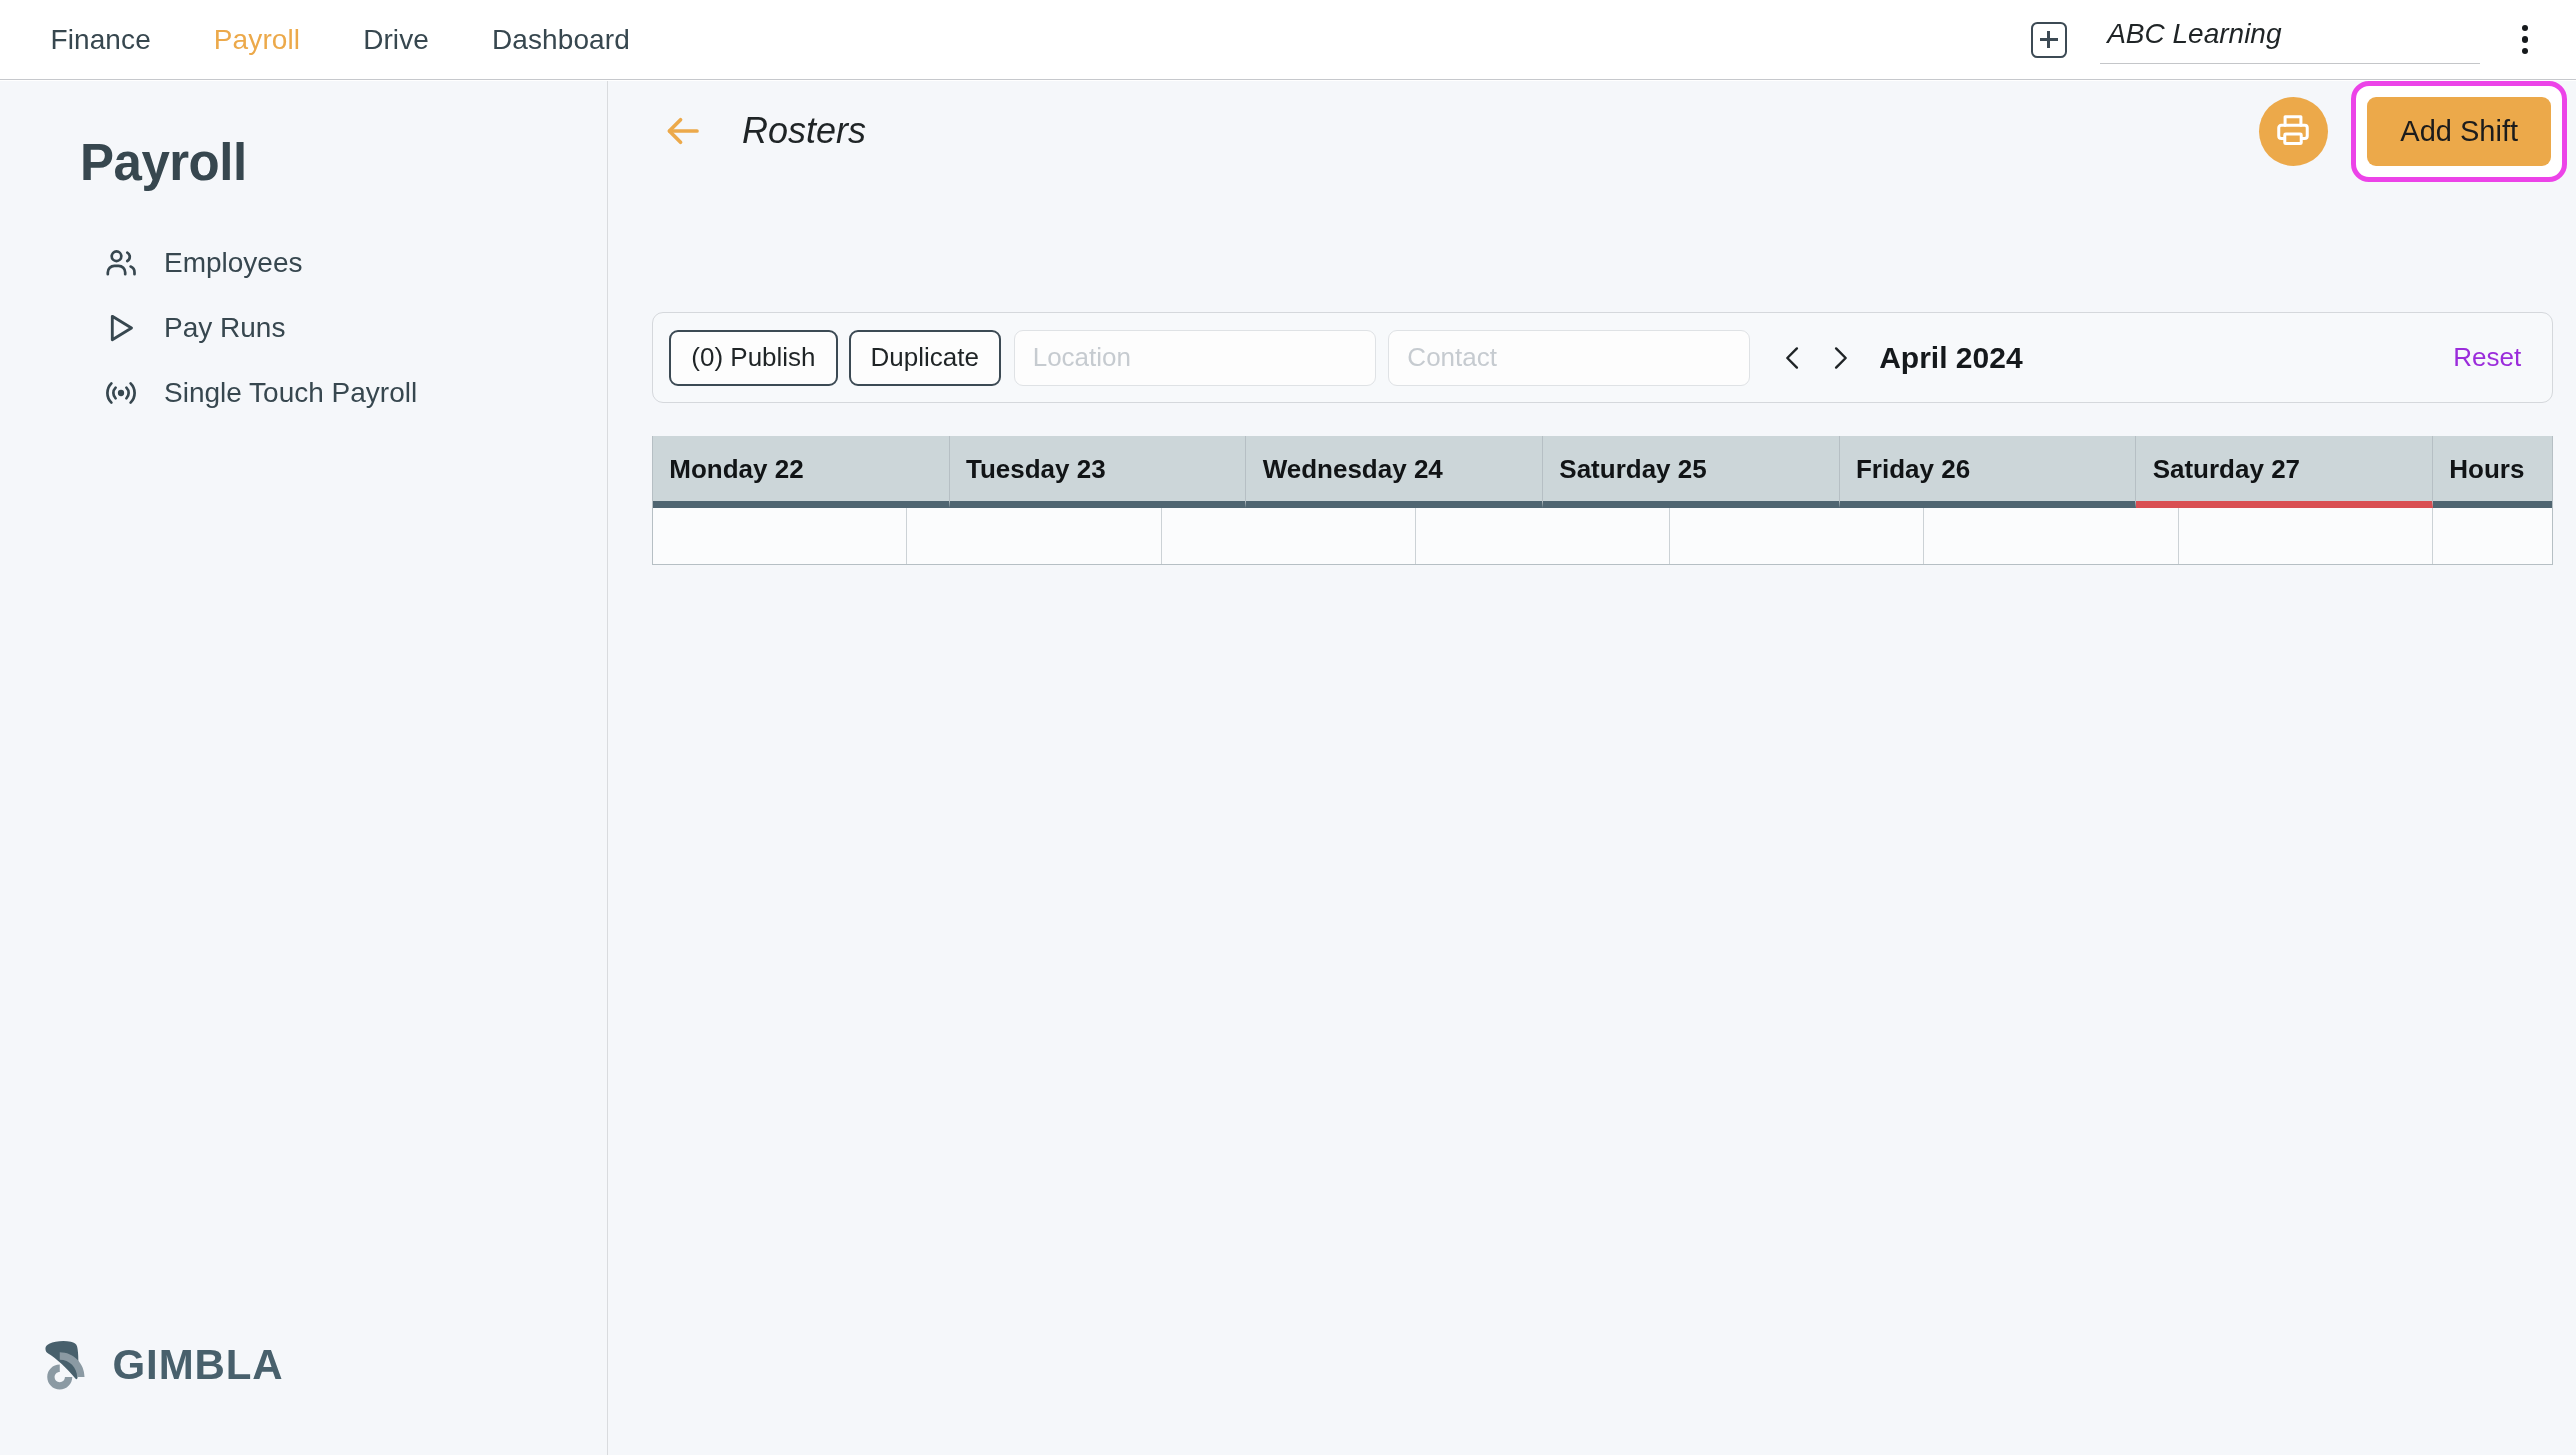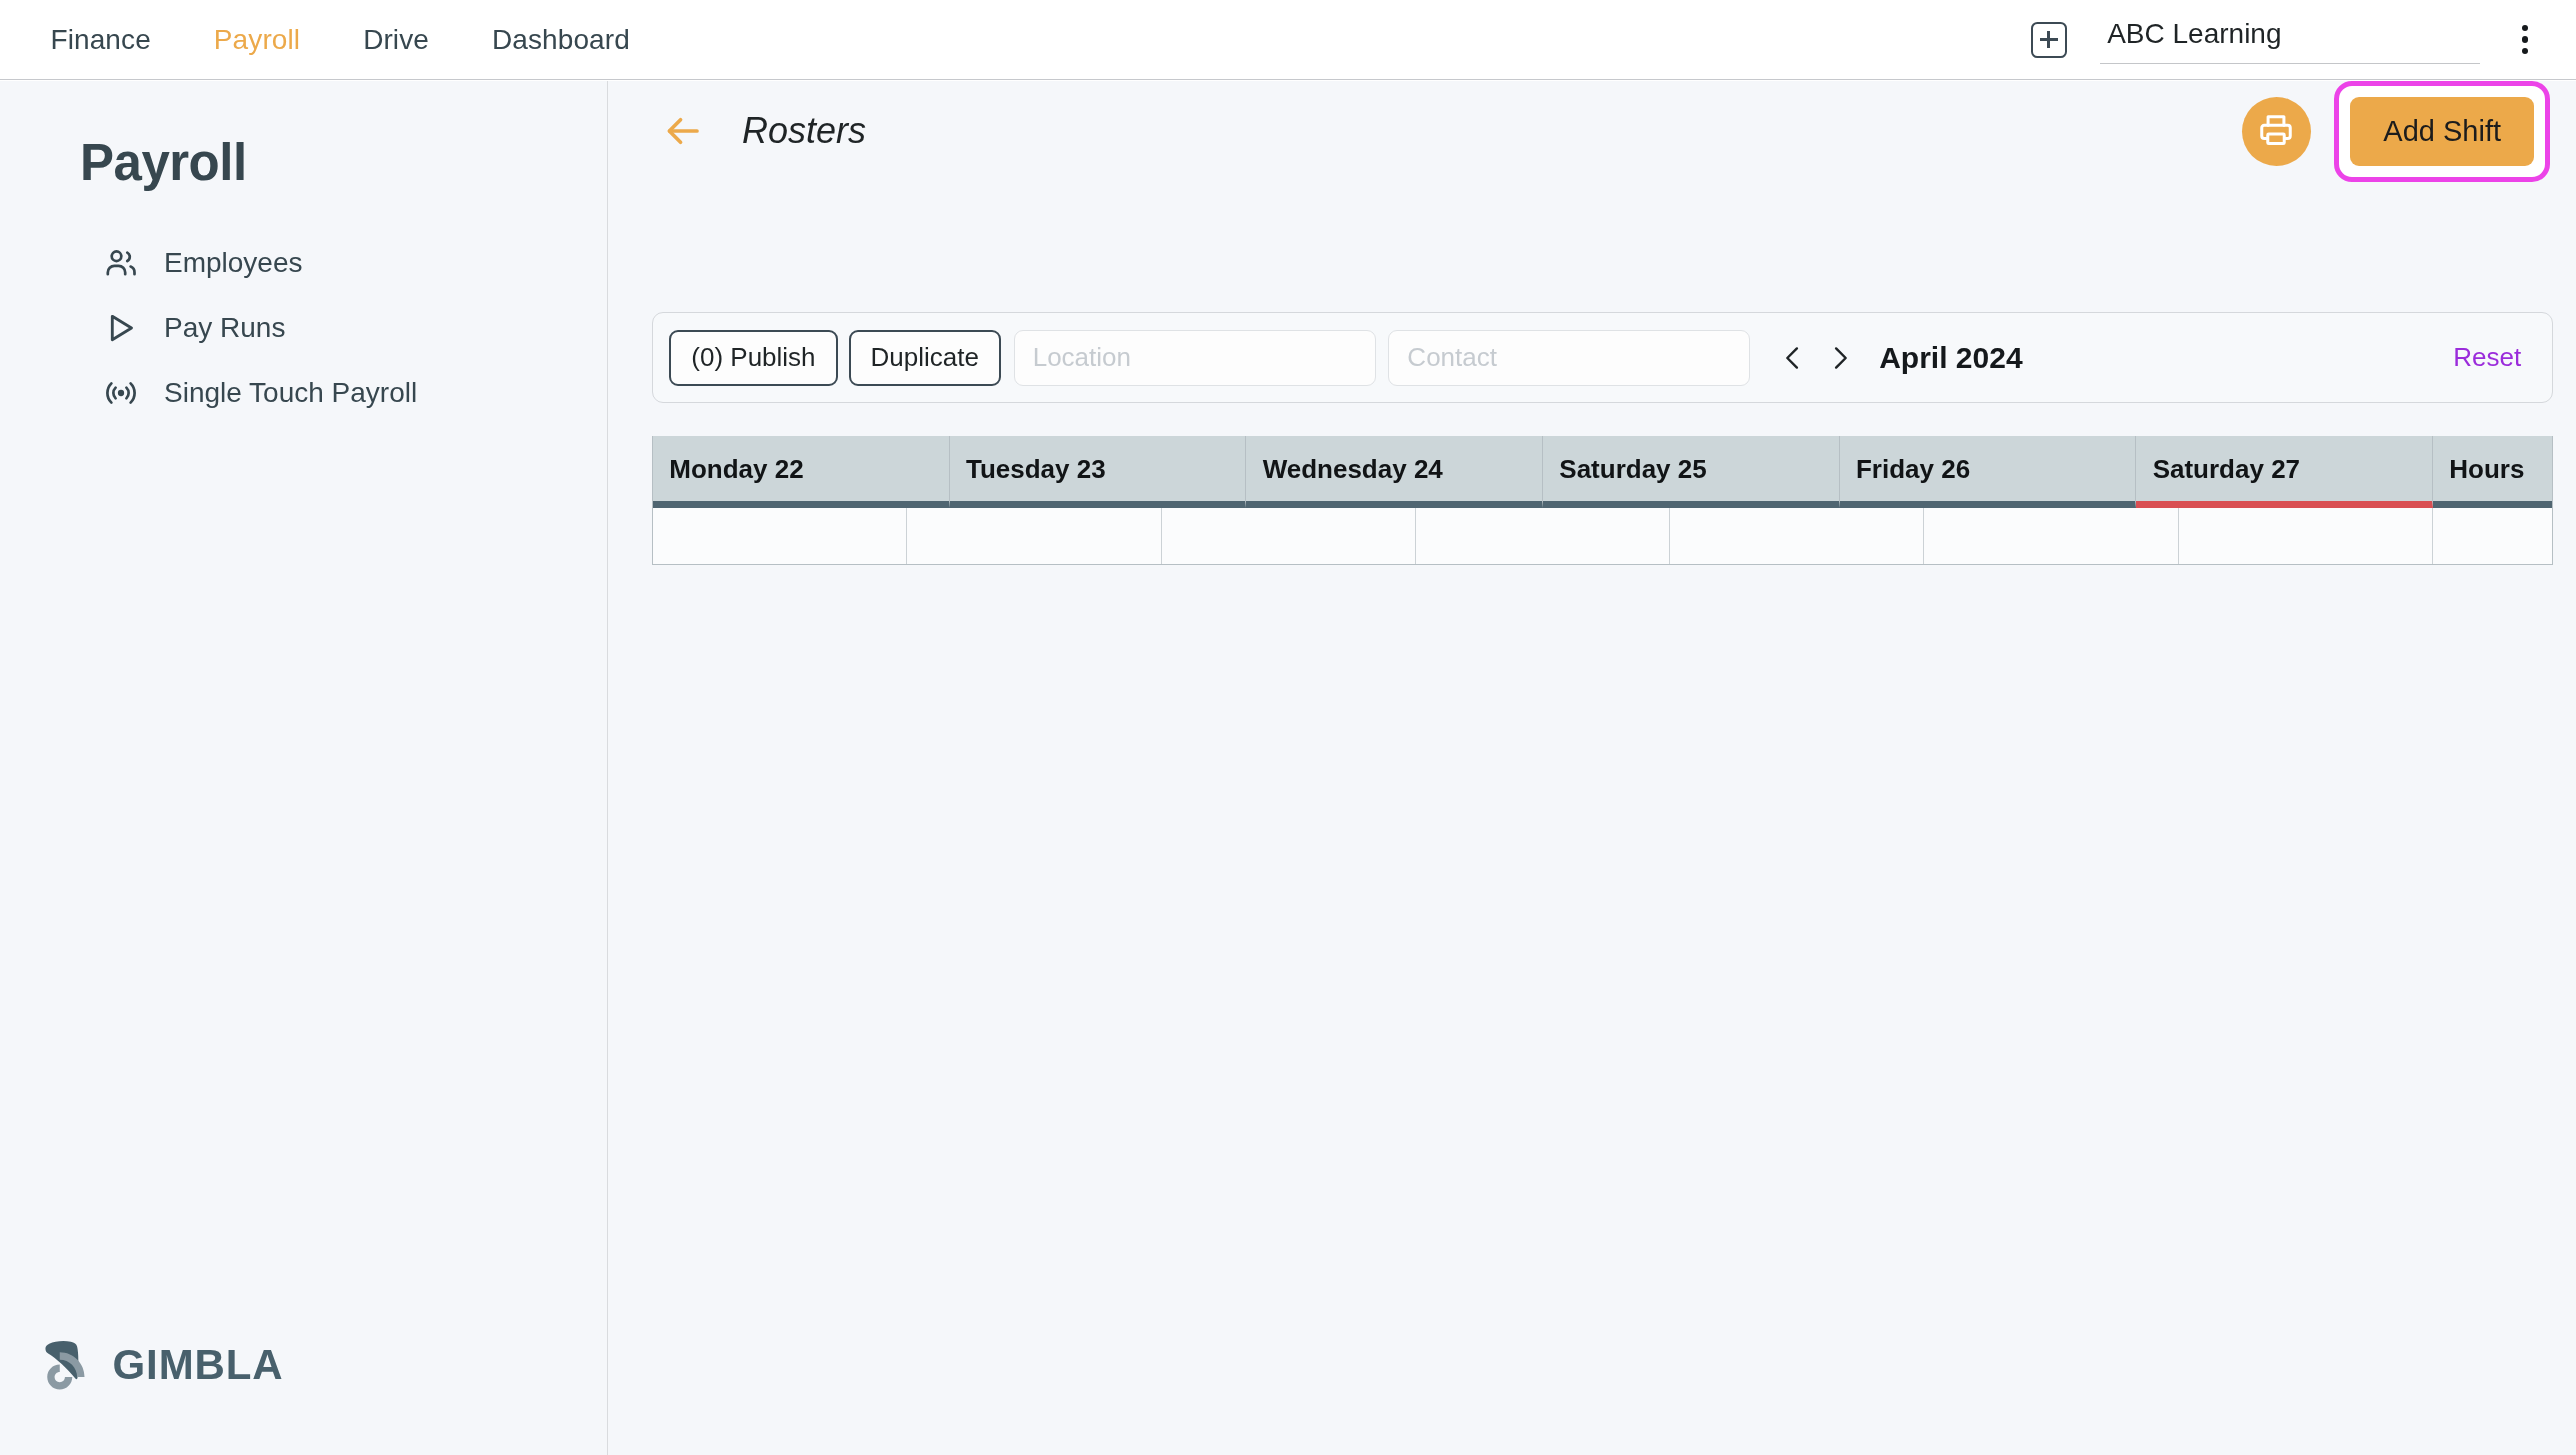--- a/index.html
+++ b/index.html
@@ -32,20 +32,21 @@
     cursor: pointer;
     white-space: nowrap;
   }
   .nav-link.active { color: #eca94a; }
 
   .topnav-right {
     margin-left: auto;
     display: flex; align-items: center;
     margin-right: 31px;
     gap: 0;
+    font-style: italic;
   }
   .plus-box {
     width: 36px; height: 36px;
     border: 2.7px solid #3c4a54;
     border-radius: 6.3px;
     position: relative;
     cursor: pointer;
     margin-right: 33px;
   }
   .plus-box:before, .plus-box:after {
@@ -143,21 +144,21 @@
   .page-title {
     margin-left: 38px;
     font-size: 36px;
     color: #1f2426;
     white-space: nowrap;
     font-style: italic;
   }
   .head-right {
     margin-left: auto;
     display: flex; align-items: center;
-    margin-right: 26px;
+    margin-right: 9px;
   }
   .print-btn {
     width: 69px; height: 69px;
     border-radius: 50%;
     background: #eca94a;
     display: flex; align-items: center; justify-content: center;
     cursor: pointer;
   }
   .hl-wrap {
     margin-left: 23.5px;

